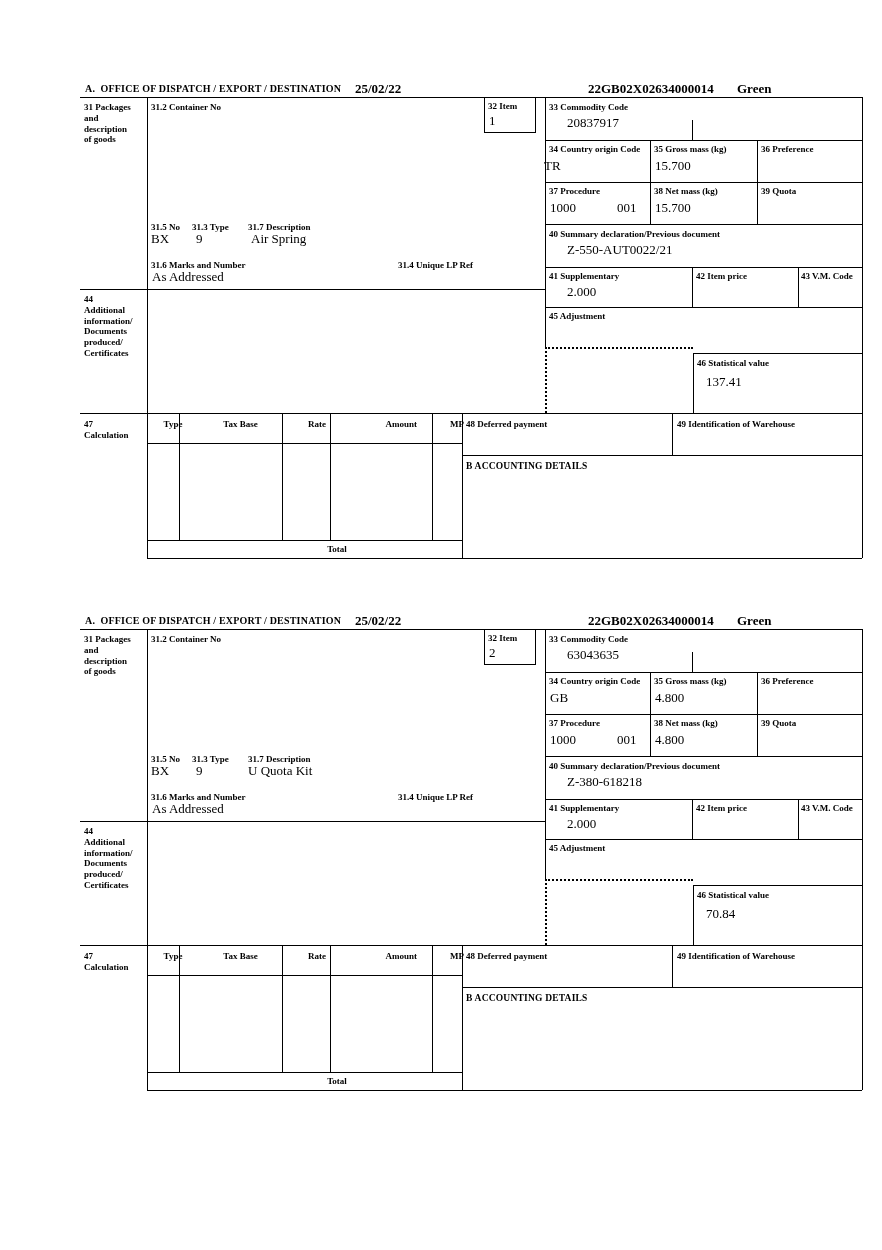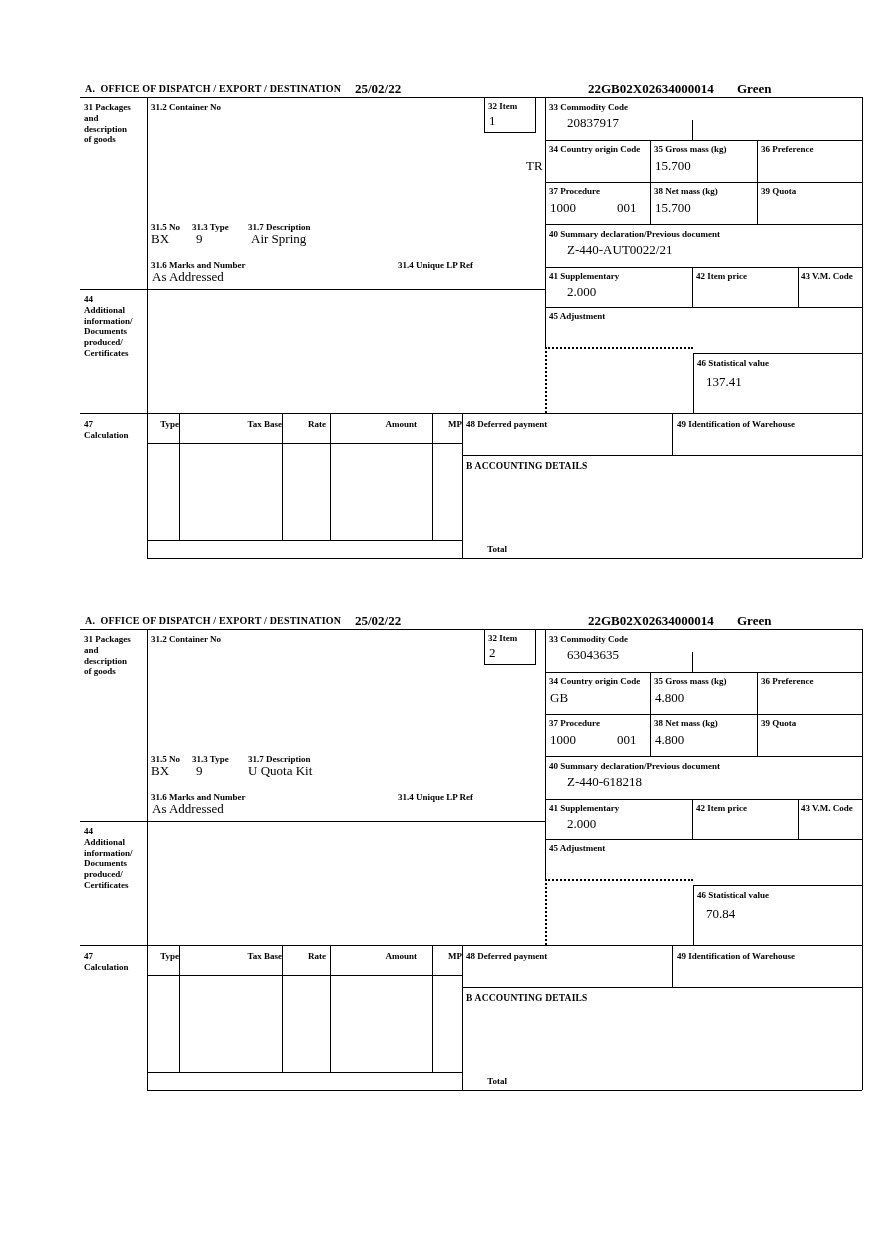--- a/index.html
+++ b/index.html
@@ -10,21 +10,21 @@
   .block{position:absolute;left:0;width:882px;height:500px;}
   .h,.v,.hd,.vd,.lbl,.val,.hdr{position:absolute;}
   .h{height:1px;background:#000;}
   .v{width:1px;background:#000;}
   .hd{height:0;border-top:2px dotted #000;}
   .vd{width:0;border-left:2px dotted #000;}
   .lbl{font-weight:bold;font-size:9px;line-height:1.2;white-space:pre-line;}
   .val{font-size:13px;line-height:1.1;white-space:pre;}
   .hdr{font-size:10px;font-weight:bold;white-space:pre;letter-spacing:.2px;}
   .big{font-size:13px;letter-spacing:0;}
-  .ctr{text-align:right;}
+  .ctr{text-align:center;padding-left:10px;}
   .rgt{text-align:right;}
 </style>
 </head>
 <body>
 
 <div class="block" style="top:82px">
 
   <div class="hdr" style="left:85px;top:1px">A.  OFFICE OF DISPATCH / EXPORT / DESTINATION</div>
   <div class="hdr big" style="left:355px;top:-1px">25/02/22</div>
   <div class="hdr big" style="left:588px;top:-1px">22GB02X02634000014</div>
@@ -87,32 +87,32 @@
   <div class="val" style="left:151px;top:150px">BX</div>
   <div class="val" style="left:196px;top:150px">9</div>
   <div class="val" style="left:251px;top:150px">Air Spring</div>
   <div class="lbl" style="left:151px;top:178px">31.6 Marks and Number</div>
   <div class="lbl" style="left:398px;top:178px">31.4 Unique LP Ref</div>
   <div class="val" style="left:152px;top:188px">As Addressed</div>
 
   <div class="lbl" style="left:549px;top:20px">33 Commodity Code</div>
   <div class="val" style="left:567px;top:34px">20837917</div>
   <div class="lbl" style="left:549px;top:62px">34 Country origin Code</div>
-  <div class="val" style="left:526px;top:77px">TR</div>
+  <div class="val" style="left:544px;top:77px">TR</div>
   <div class="lbl" style="left:654px;top:62px">35 Gross mass (kg)</div>
   <div class="val" style="left:655px;top:77px">15.700</div>
   <div class="lbl" style="left:761px;top:62px">36 Preference</div>
   <div class="lbl" style="left:549px;top:104px">37 Procedure</div>
   <div class="val" style="left:550px;top:119px">1000</div>
   <div class="val" style="left:617px;top:119px">001</div>
   <div class="lbl" style="left:654px;top:104px">38 Net mass (kg)</div>
   <div class="val" style="left:655px;top:119px">15.700</div>
   <div class="lbl" style="left:761px;top:104px">39 Quota</div>
   <div class="lbl" style="left:549px;top:147px">40 Summary declaration/Previous document</div>
-  <div class="val" style="left:567px;top:161px">Z-440-AUT0022/21</div>
+  <div class="val" style="left:567px;top:161px">Z-550-AUT0022/21</div>
   <div class="lbl" style="left:549px;top:189px">41 Supplementary</div>
   <div class="val" style="left:567px;top:203px">2.000</div>
   <div class="lbl" style="left:696px;top:189px">42 Item price</div>
   <div class="lbl" style="left:801px;top:189px">43 V.M. Code</div>
   <div class="lbl" style="left:549px;top:229px">45 Adjustment</div>
   <div class="lbl" style="left:697px;top:276px">46 Statistical value</div>
   <div class="val" style="left:706px;top:293px">137.41</div>
 
   <div class="lbl ctr" style="left:147px;top:337px;width:32px">Type</div>
   <div class="lbl ctr" style="left:179px;top:337px;width:103px">Tax Base</div>
@@ -200,21 +200,21 @@
   <div class="lbl" style="left:654px;top:62px">35 Gross mass (kg)</div>
   <div class="val" style="left:655px;top:77px">4.800</div>
   <div class="lbl" style="left:761px;top:62px">36 Preference</div>
   <div class="lbl" style="left:549px;top:104px">37 Procedure</div>
   <div class="val" style="left:550px;top:119px">1000</div>
   <div class="val" style="left:617px;top:119px">001</div>
   <div class="lbl" style="left:654px;top:104px">38 Net mass (kg)</div>
   <div class="val" style="left:655px;top:119px">4.800</div>
   <div class="lbl" style="left:761px;top:104px">39 Quota</div>
   <div class="lbl" style="left:549px;top:147px">40 Summary declaration/Previous document</div>
-  <div class="val" style="left:567px;top:161px">Z-440-618218</div>
+  <div class="val" style="left:567px;top:161px">Z-380-618218</div>
   <div class="lbl" style="left:549px;top:189px">41 Supplementary</div>
   <div class="val" style="left:567px;top:203px">2.000</div>
   <div class="lbl" style="left:696px;top:189px">42 Item price</div>
   <div class="lbl" style="left:801px;top:189px">43 V.M. Code</div>
   <div class="lbl" style="left:549px;top:229px">45 Adjustment</div>
   <div class="lbl" style="left:697px;top:276px">46 Statistical value</div>
   <div class="val" style="left:706px;top:293px">70.84</div>
 
   <div class="lbl ctr" style="left:147px;top:337px;width:32px">Type</div>
   <div class="lbl ctr" style="left:179px;top:337px;width:103px">Tax Base</div>

